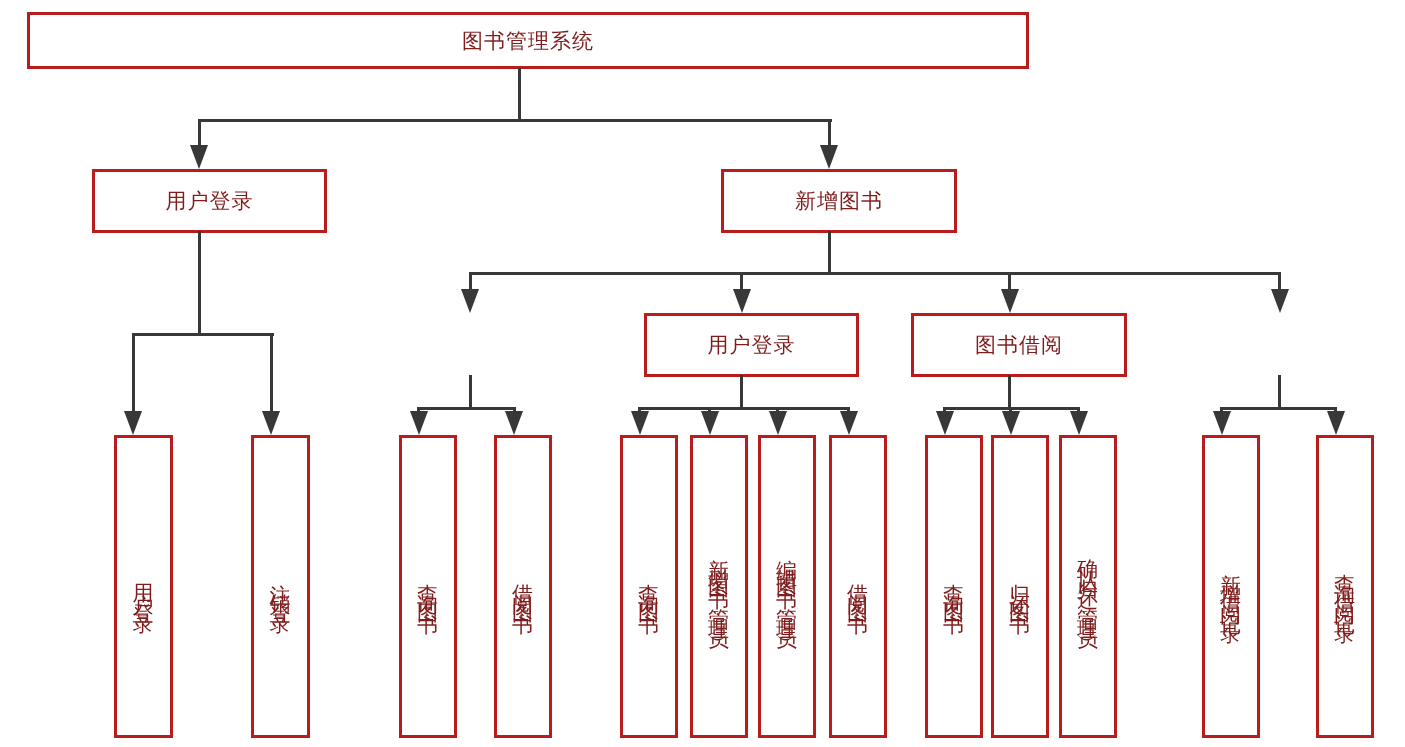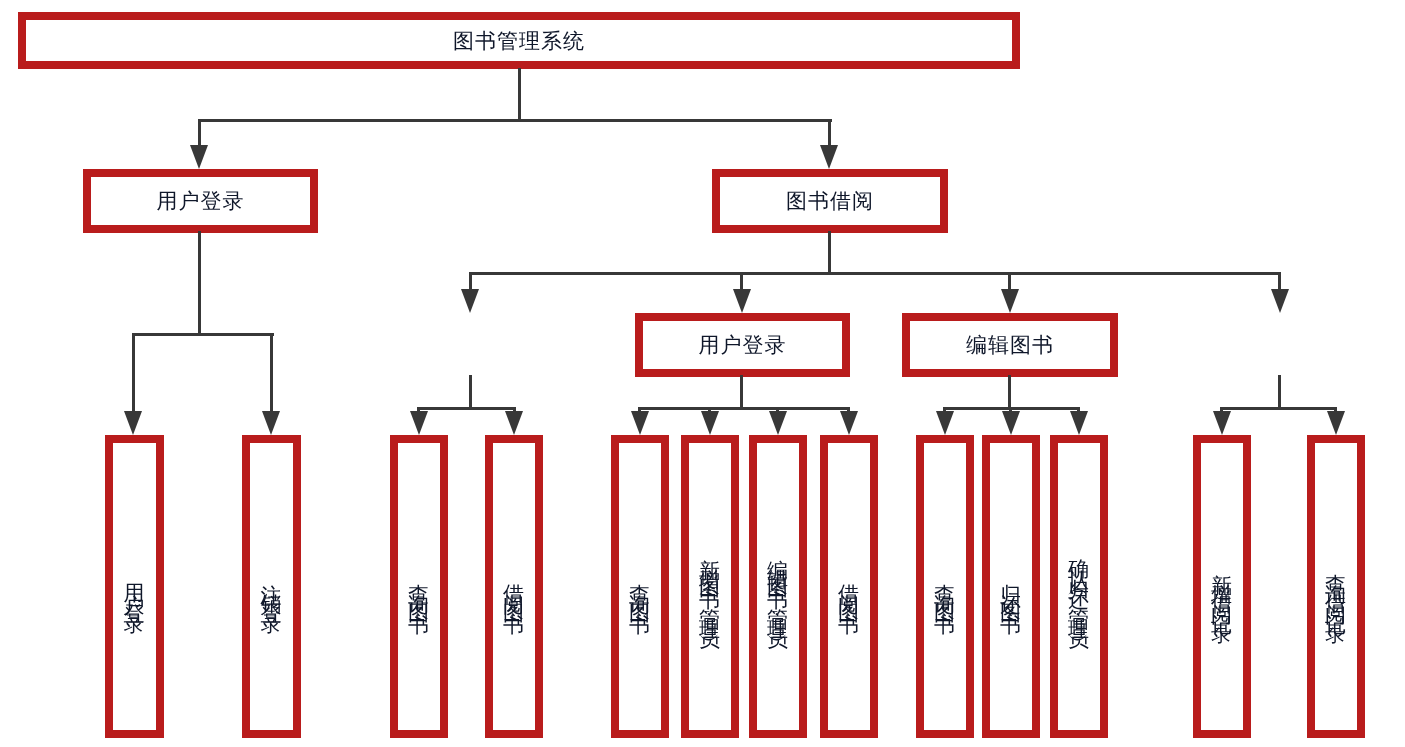--- a/index.html
+++ b/index.html
@@ -6,28 +6,29 @@
   .stage{
     position:relative;
     width:1405px;height:747px;
     background:#ffffff;
     font-family:"Liberation Sans", sans-serif;
     overflow:hidden;
   }
   .box{
     position:absolute;
     box-sizing:border-box;
-    border:8px solid #b91c1c;
+    border:3px solid #b91c1c;
     background:#ffffff;
-    color:#0f172a;
+    color:#7f1d1d;
     display:flex;
     align-items:center;
     justify-content:center;
     font-size:21px;
     letter-spacing:1px;
+    margin-left:9px;
   }
   .vbox{
     writing-mode:vertical-rl;
     text-orientation:mixed;
     letter-spacing:10px;
     line-height:1;
   }
   .v{position:absolute;width:3px;background:#383838;}
   .h{position:absolute;height:3px;background:#383838;}
   .arrow{
@@ -56,42 +57,42 @@
   <div class="box" style="left:18px;top:12px;width:1002px;height:57px;">图书管理系统</div>
 
   <div class="v" style="left:518px;top:68px;height:54px;"></div>
   <div class="h" style="left:198px;top:119px;width:634px;"></div>
   <div class="v" style="left:198px;top:119px;height:28px;"></div>
   <div class="arrow" style="left:190px;top:145px;"></div>
   <div class="v" style="left:828px;top:119px;height:28px;"></div>
   <div class="arrow" style="left:820px;top:145px;"></div>
 
   <div class="box" style="left:83px;top:169px;width:235px;height:64px;">用户登录</div>
-  <div class="box" style="left:712px;top:169px;width:236px;height:64px;">图书借阅</div>
+  <div class="box" style="left:712px;top:169px;width:236px;height:64px;">新增图书</div>
 
   <div class="v" style="left:198px;top:231px;height:104px;"></div>
   <div class="h" style="left:133px;top:333px;width:141px;"></div>
   <div class="v" style="left:132px;top:333px;height:80px;"></div>
   <div class="arrow" style="left:124px;top:411px;"></div>
   <div class="v" style="left:270px;top:333px;height:80px;"></div>
   <div class="arrow" style="left:262px;top:411px;"></div>
 
   <div class="v" style="left:828px;top:231px;height:44px;"></div>
   <div class="h" style="left:469px;top:272px;width:812px;"></div>
   <div class="v" style="left:469px;top:272px;height:20px;"></div>
   <div class="arrow" style="left:461px;top:289px;"></div>
   <div class="v" style="left:740px;top:272px;height:20px;"></div>
   <div class="arrow" style="left:733px;top:289px;"></div>
   <div class="v" style="left:1008px;top:272px;height:20px;"></div>
   <div class="arrow" style="left:1001px;top:289px;"></div>
   <div class="v" style="left:1278px;top:272px;height:20px;"></div>
   <div class="arrow" style="left:1271px;top:289px;"></div>
 
   <div class="box" style="left:635px;top:313px;width:215px;height:64px;">用户登录</div>
-  <div class="box" style="left:902px;top:313px;width:216px;height:64px;">编辑图书</div>
+  <div class="box" style="left:902px;top:313px;width:216px;height:64px;">图书借阅</div>
 
   <div class="v" style="left:469px;top:375px;height:35px;"></div>
   <div class="h" style="left:417px;top:407px;width:99px;"></div>
   <div class="v" style="left:417px;top:407px;height:7px;"></div>
   <div class="arrow" style="left:410px;top:411px;"></div>
   <div class="v" style="left:513px;top:407px;height:7px;"></div>
   <div class="arrow" style="left:505px;top:411px;"></div>
 
   <div class="v" style="left:740px;top:375px;height:35px;"></div>
   <div class="h" style="left:638px;top:407px;width:212px;"></div>

